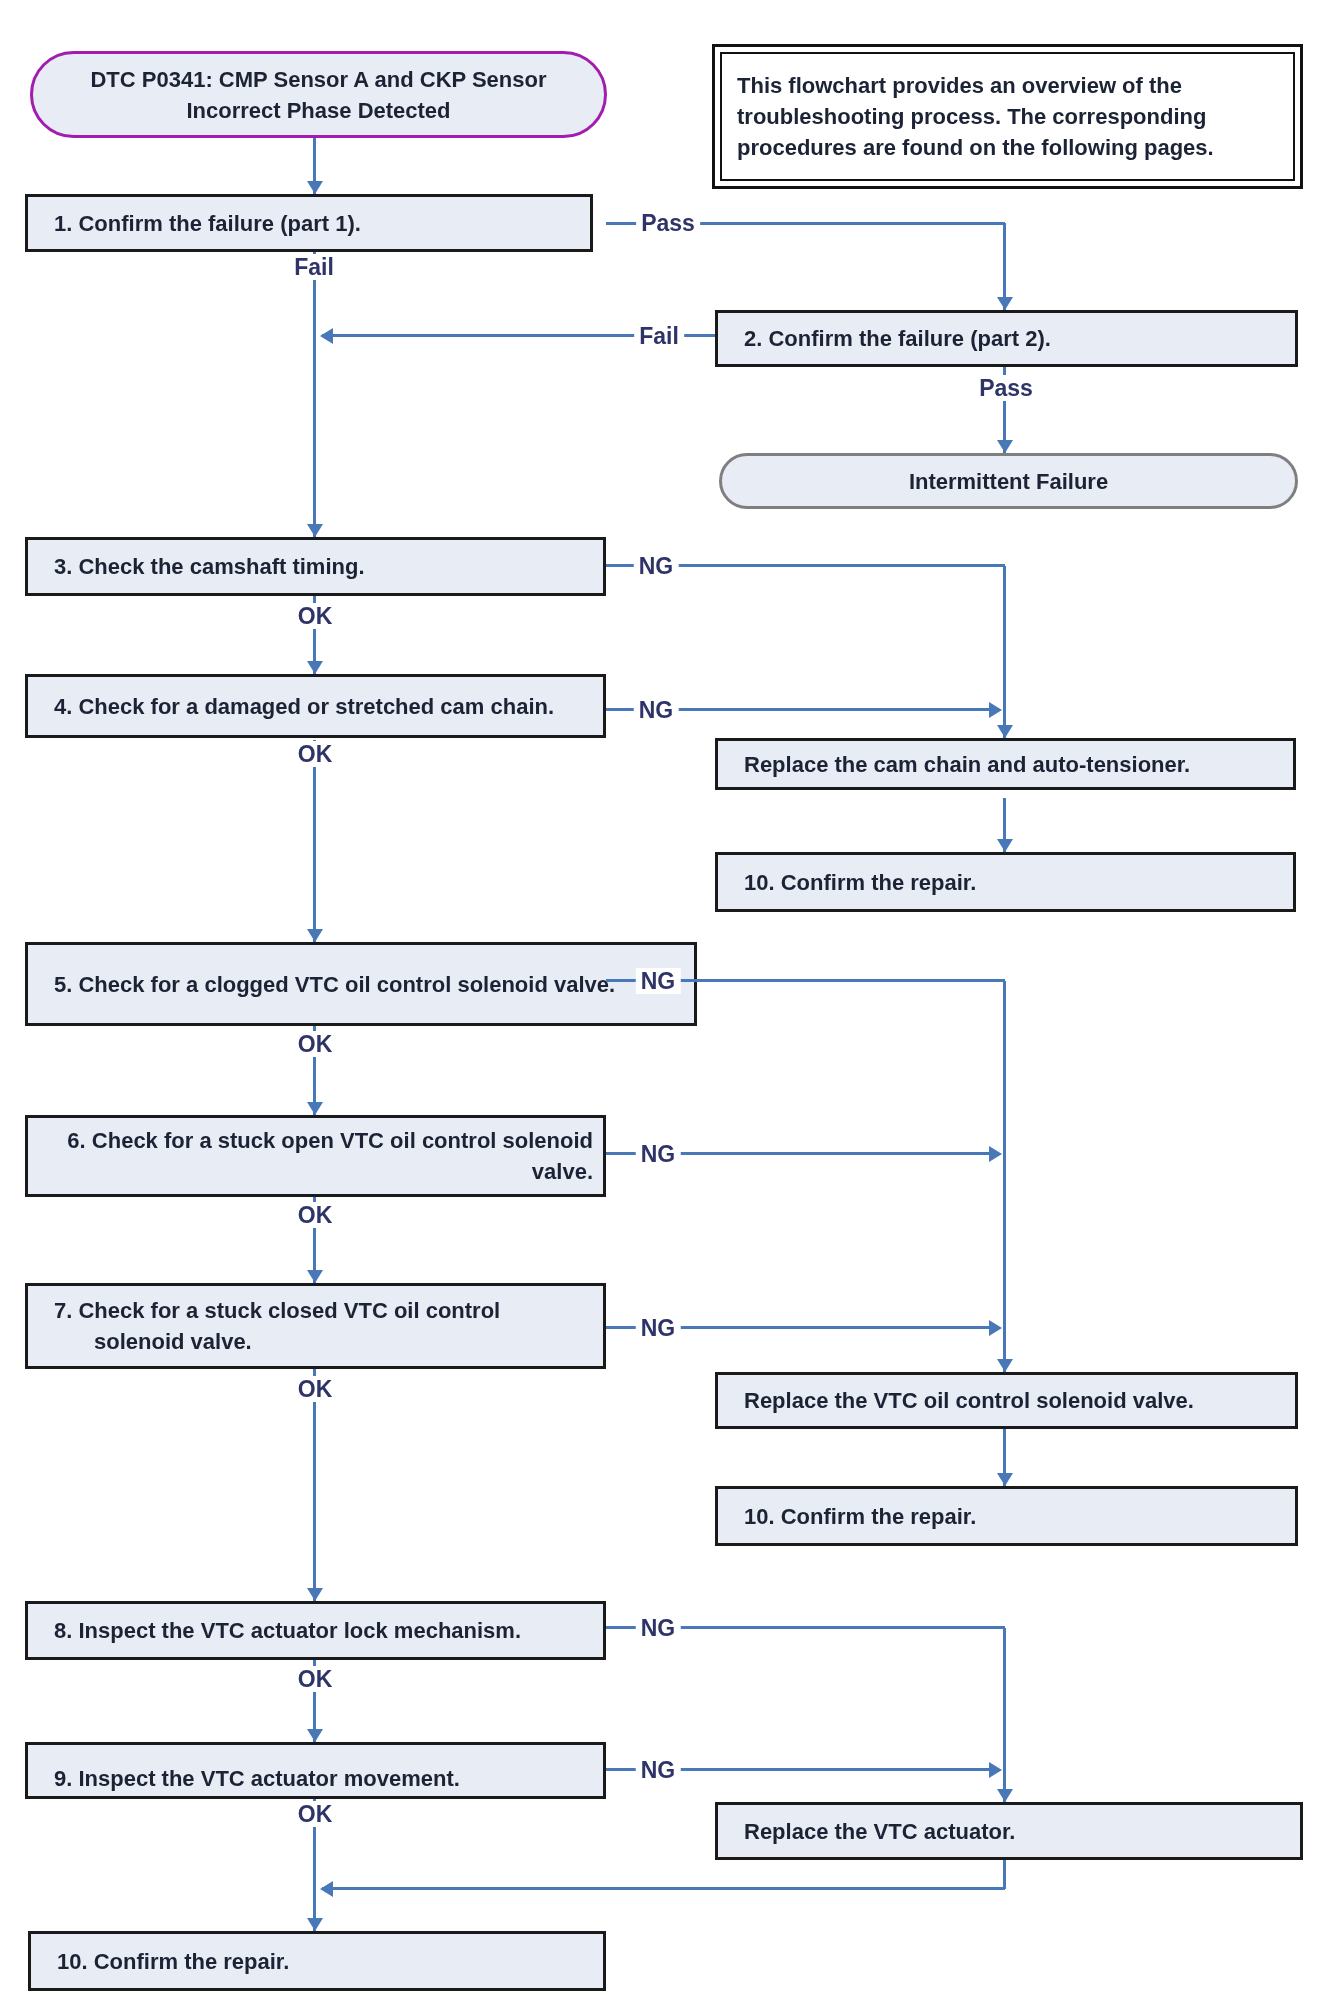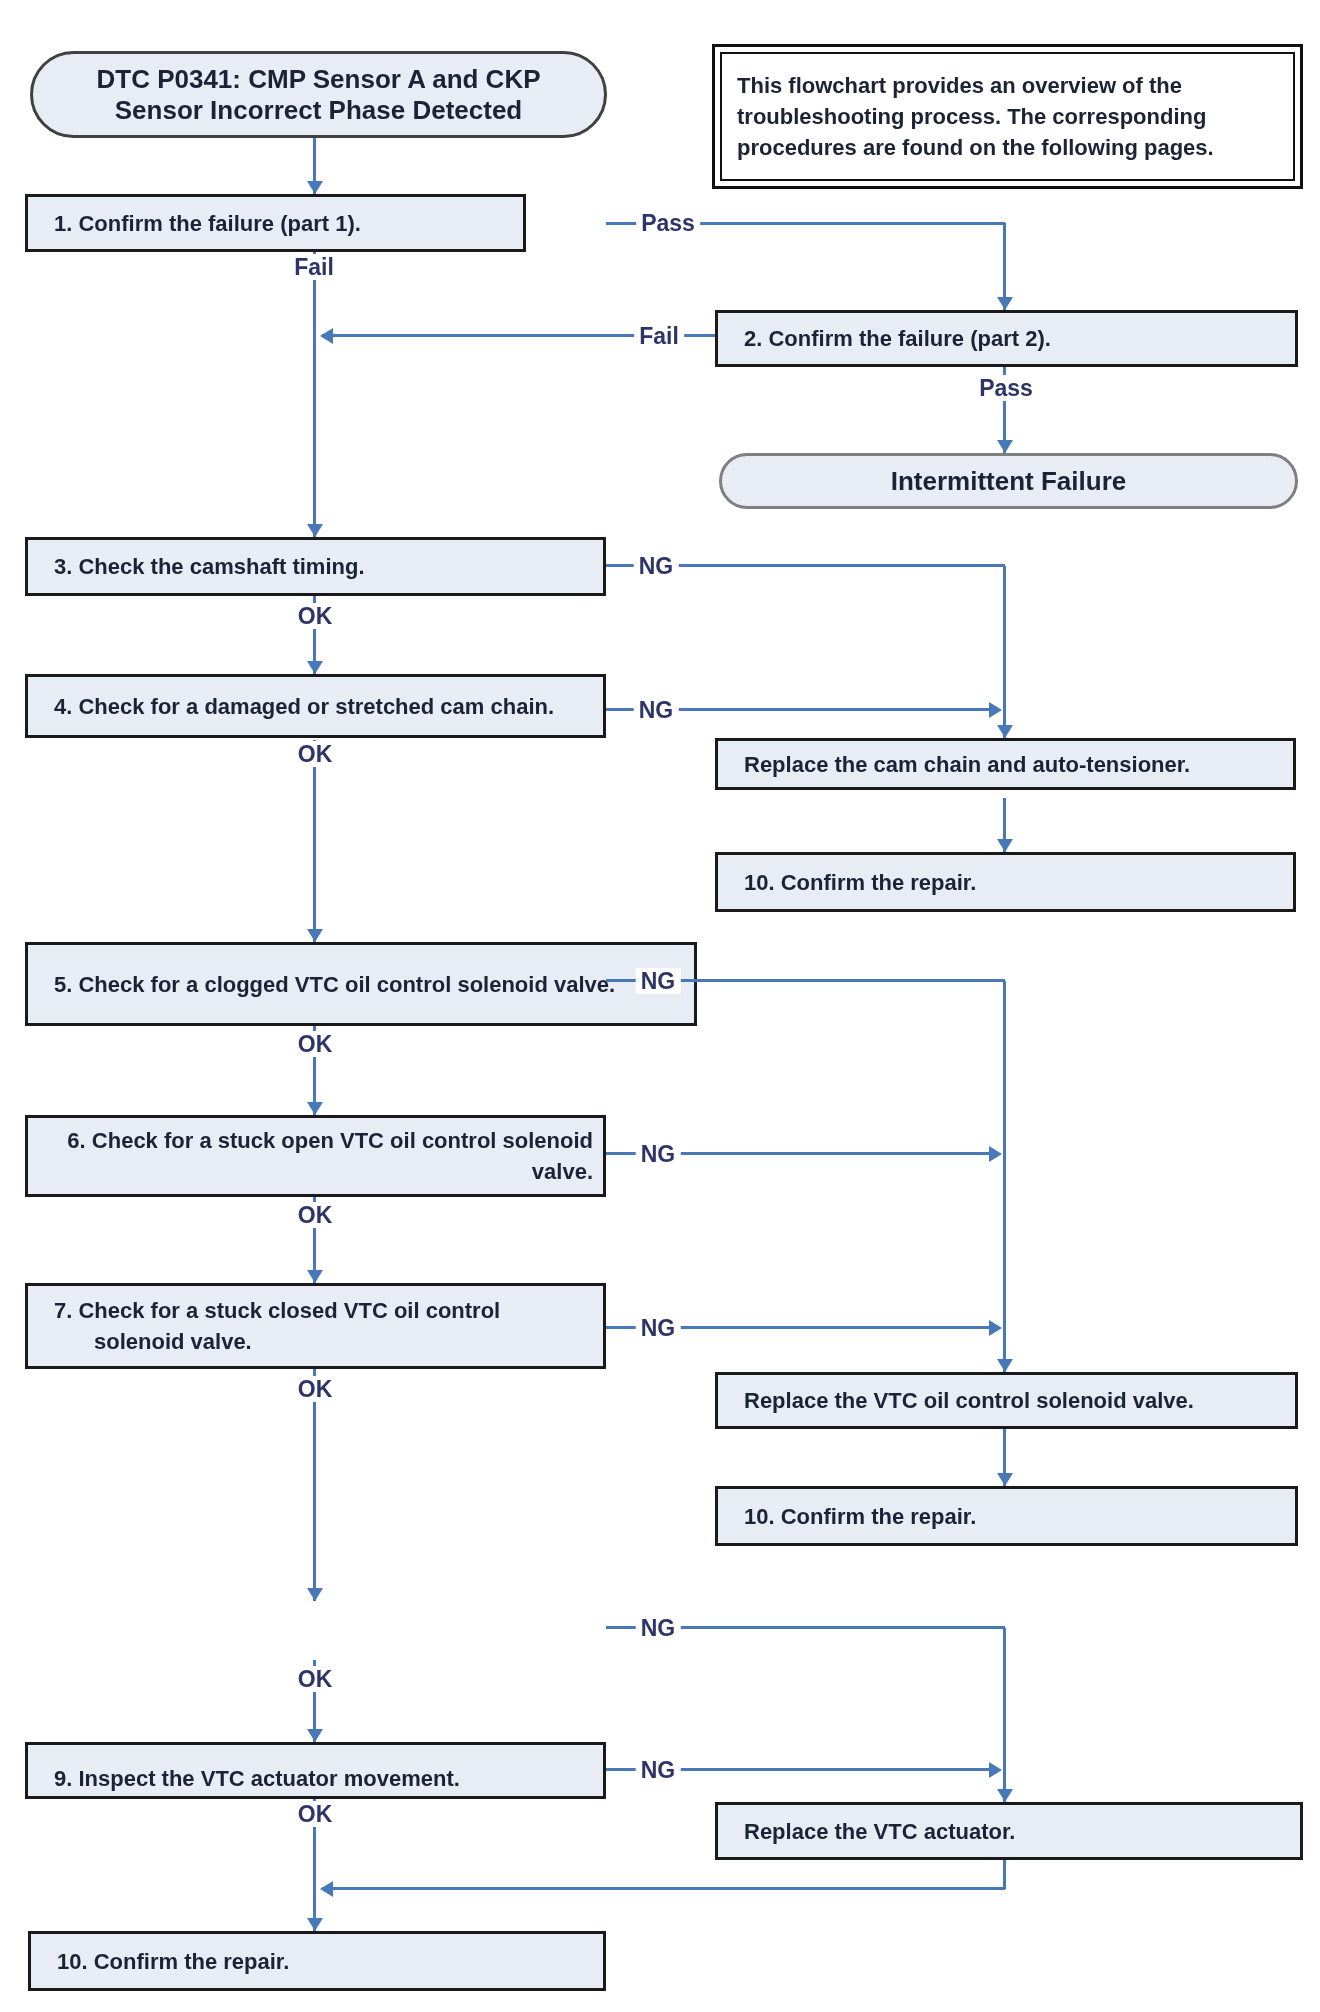--- a/index.html
+++ b/index.html
@@ -15,23 +15,23 @@
     font-family:"Liberation Sans",sans-serif;font-weight:bold;
   }
   .box{
     position:absolute;background:var(--fill);border:3px solid var(--border);
     box-sizing:border-box;display:flex;align-items:center;
     color:var(--text);font-size:22px;line-height:31px;
     padding:2px 10px 2px 26px;
   }
   .box .hang{display:block;padding-left:40px;text-indent:-40px;}
   .terminator{
-    position:absolute;background:var(--fill);border:3px solid #404040;
+    position:absolute;background:var(--fill);border:3px solid #a21caf;
     box-sizing:border-box;display:flex;align-items:center;justify-content:center;
-    color:var(--text);font-size:26px;line-height:31px;text-align:center;
+    color:var(--text);font-size:22px;line-height:31px;text-align:center;
   }
   .terminator.gray{border-color:#7f7f7f;}
   .note{
     position:absolute;background:#fff;border:3px solid #111;box-sizing:border-box;
     box-shadow:inset 0 0 0 5px #fff, inset 0 0 0 7px #111;
     display:flex;align-items:center;
     color:var(--text);font-size:22px;line-height:31px;
     padding:8px 16px 8px 22px;
   }
   .note .inner{display:block;width:505px;}
@@ -54,21 +54,21 @@
 <div id="canvas">
 
   <div class="terminator" style="left:30px;top:51px;width:577px;height:87px;border-radius:44px;">
     <span style="max-width:500px;">DTC P0341: CMP Sensor A and CKP Sensor Incorrect Phase Detected</span>
   </div>
 
   <div class="note" style="left:712px;top:44px;width:591px;height:145px;">
     <span class="inner">This flowchart provides an overview of the troubleshooting process. The corresponding procedures are found on the following pages.</span>
   </div>
 
-  <div class="box" style="left:25px;top:194px;width:501px;height:58px;">
+  <div class="box" style="left:25px;top:194px;width:568px;height:58px;">
     <span class="hang">1. Confirm the failure (part 1).</span>
   </div>
 
   <div class="box" style="left:715px;top:310px;width:583px;height:57px;">
     <span class="hang">2. Confirm the failure (part 2).</span>
   </div>
 
   <div class="terminator gray" style="left:719px;top:453px;width:579px;height:56px;border-radius:28px;">
     <span>Intermittent Failure</span>
   </div>
@@ -102,20 +102,23 @@
   </div>
 
   <div class="box" style="left:715px;top:1372px;width:583px;height:57px;">
     <span>Replace the VTC oil control solenoid valve.</span>
   </div>
 
   <div class="box" style="left:715px;top:1486px;width:583px;height:60px;">
     <span>10. Confirm the repair.</span>
   </div>
 
+  <div class="box" style="left:25px;top:1601px;width:581px;height:59px;">
+    <span class="hang">8. Inspect the VTC actuator lock mechanism.</span>
+  </div>
 
   <div class="box" style="left:25px;top:1742px;width:581px;height:57px;align-items:flex-end;">
     <span class="hang">9. Inspect the VTC actuator movement.</span>
   </div>
 
   <div class="box" style="left:715px;top:1802px;width:588px;height:58px;">
     <span>Replace the VTC actuator.</span>
   </div>
 
   <div class="box" style="left:28px;top:1931px;width:578px;height:60px;">

